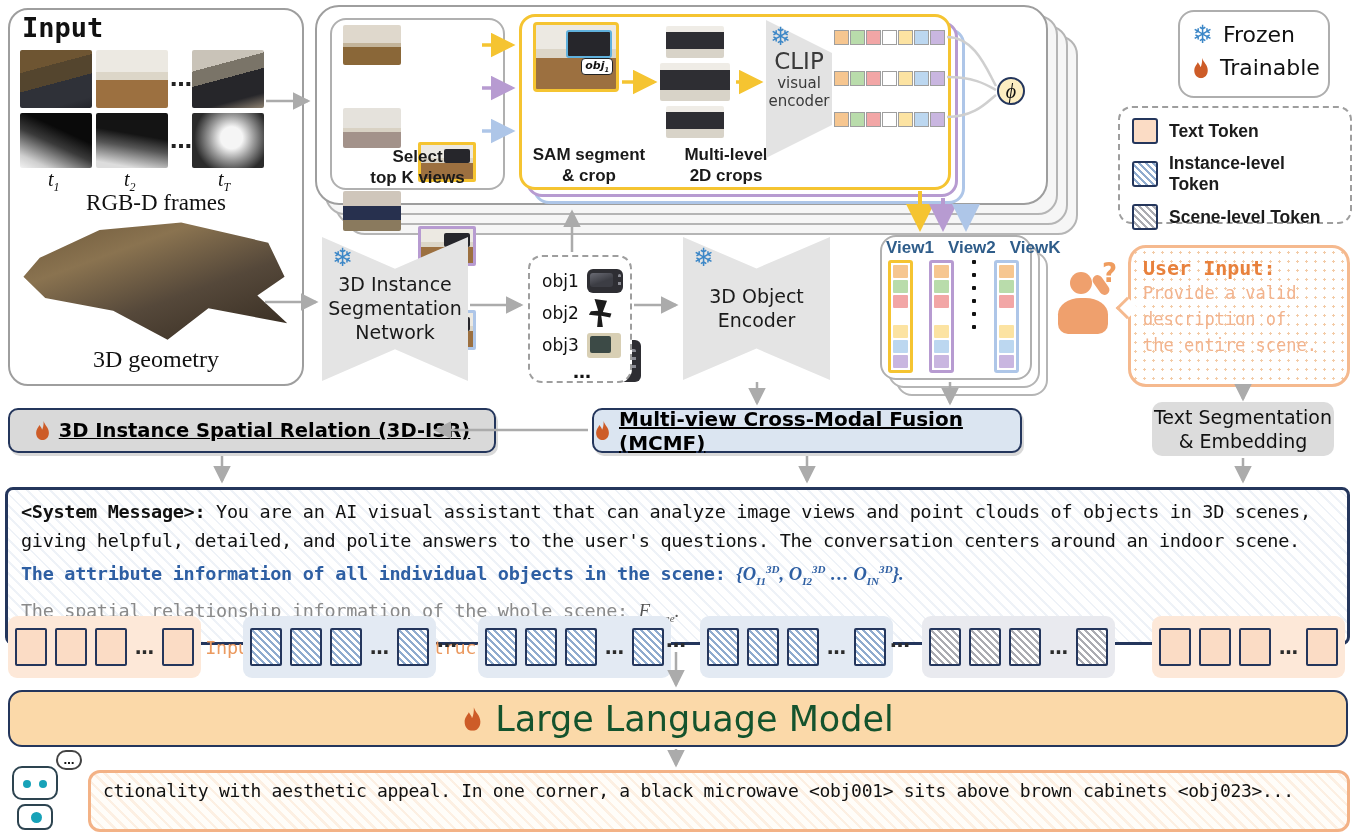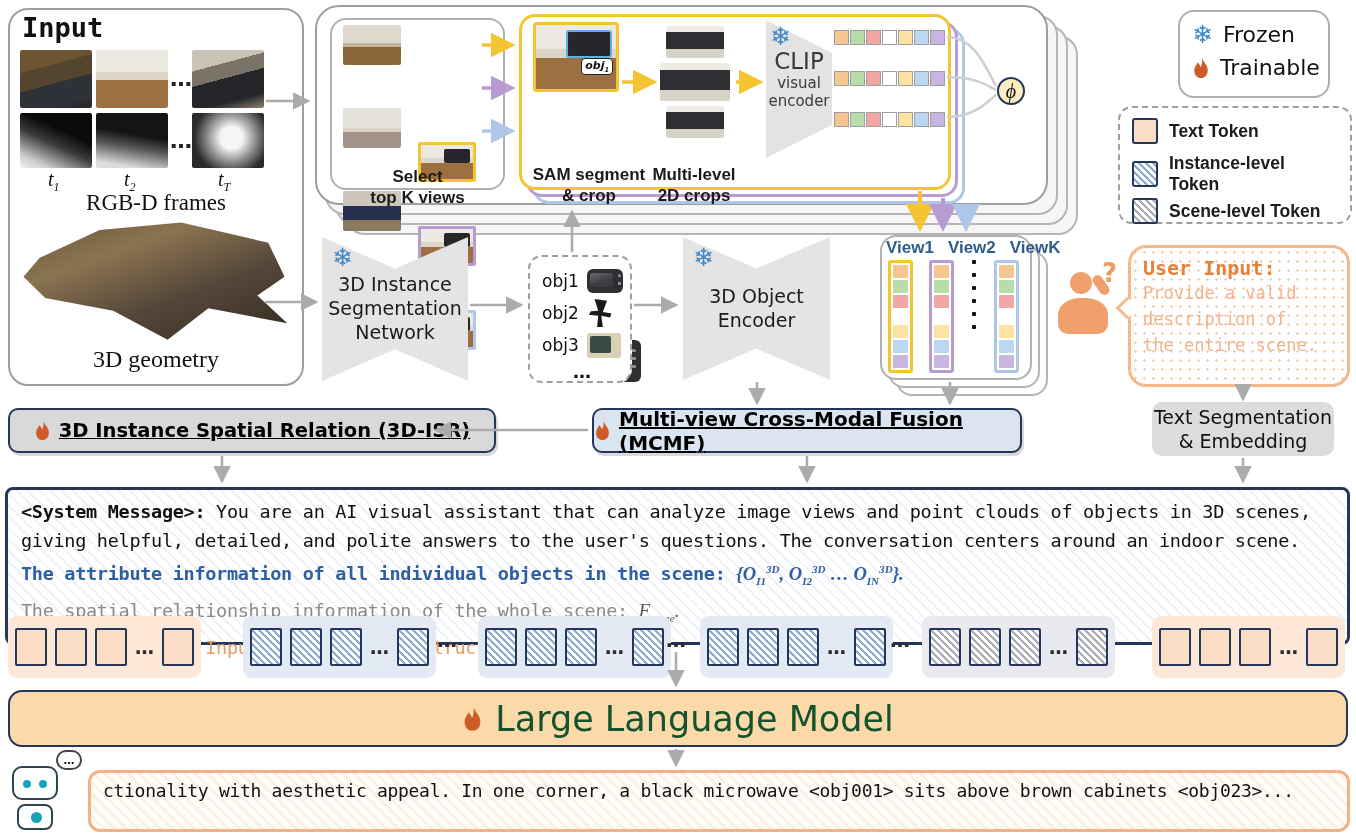--- a/index.html
+++ b/index.html
@@ -19,21 +19,21 @@
   .dots-h{font-size:22px;font-weight:bold;color:#222;letter-spacing:2px;}
   .serif{font-family:"Liberation Serif",serif;}
   .tlab{font-family:"Liberation Serif",serif;font-style:italic;font-size:20px;}
   .geom{clip-path:polygon(8% 30%,30% 8%,60% 2%,92% 18%,98% 45%,88% 60%,99% 82%,70% 70%,55% 95%,35% 72%,10% 62%,2% 45%);
         background:linear-gradient(160deg,#6b5638,#8a7350 30%,#55483a 60%,#3f3428 85%,#2c241c);}
 
   
   .thumb{width:58px;height:40px;border-radius:2px;position:relative;}
   .bordered{border:3px solid;}
   .mini-toaster{position:absolute;right:3px;top:4px;width:26px;height:14px;background:#26262b;border-radius:2px;}
-  .blab{font-family:"Liberation Sans",sans-serif;font-weight:bold;font-size:17px;line-height:21px;text-align:center;color:#1a1a1a;margin-top:20px;}
+  .blab{font-family:"Liberation Sans",sans-serif;font-weight:bold;font-size:17px;line-height:21px;text-align:center;color:#1a1a1a;}
   .ybox{background:#fff;border:3px solid #f5c431;border-radius:16px;}
   .pbox{background:#fff;border:3px solid #b79bd1;border-radius:16px;}
   .bbox{background:#fff;border:3px solid #aec6e8;border-radius:16px;}
   .kitchen{background:linear-gradient(180deg,#ece9e2 0 38%,#dcd6c8 38% 52%,#9c7040 52% 100%);}
   .toaster{background:#2e2e33;border-radius:6px;position:relative;}
   .toaster::before{content:"";position:absolute;left:10%;top:18%;width:62%;height:58%;
         background:linear-gradient(160deg,#6a6b74,#3c3d44 60%);border-radius:3px;}
   .toaster::after{content:"";position:absolute;right:5%;top:22%;width:8%;height:56%;
         background:repeating-linear-gradient(180deg,#8b8c94 0 3px,#2e2e33 3px 8px);border-radius:2px;}
   .crop{background:linear-gradient(180deg,#efece6 0 18%,#2e2e33 18% 72%,#d8d3c8 72%);border-radius:2px;}
@@ -196,21 +196,21 @@
   </div>
   <div class="abs z3 toaster" style="left:549px;top:100px;width:92px;height:42px;"></div>
   <div class="abs z3 blab" style="left:519px;top:144px;width:140px;">
     <div>SAM segment</div>
     <div>&amp; crop</div>
   </div>
 
   <div class="abs z3 crop" style="left:666px;top:26px;width:58px;height:32px;"></div>
   <div class="abs z3 crop" style="left:660px;top:63px;width:70px;height:38px;"></div>
   <div class="abs z3 crop" style="left:666px;top:106px;width:58px;height:32px;"></div>
-  <div class="abs z3 blab" style="left:624px;top:144px;width:140px;">
+  <div class="abs z3 blab" style="left:656px;top:144px;width:140px;">
     <div>Multi-level</div>
     <div>2D crops</div>
   </div>
 
   <div class="abs z3 trapz" style="left:766px;top:20px;width:66px;height:138px;"></div>
   <div class="abs z3 snow" style="left:770px;top:24px;">❄</div>
   <div class="abs z3 cliplab" style="left:764px;top:48px;width:70px;">
     <div style="font-size:23px;">CLIP</div>
     <div style="font-size:15px;">visual</div>
     <div style="font-size:15px;">encoder</div>
@@ -261,21 +261,21 @@
   </div>
   <div class="abs z3 lgd-tok" style="left:1118px;top:106px;width:234px;height:118px;padding:10px 12px;">
     <div class="lgd-tok-row">
       <span class="lg-sq tk-text"></span>
       <span>Text Token</span>
     </div>
     <div class="lgd-tok-row" style="margin-top:9px;">
       <span class="lg-sq tk-instance"></span>
       <span>Instance-level Token</span>
     </div>
-    <div class="lgd-tok-row" style="margin-top:3px;">
+    <div class="lgd-tok-row" style="margin-top:9px;">
       <span class="lg-sq tk-scene"></span>
       <span>Scene-level Token</span>
     </div>
   </div>
 
   <div class="abs z3 bowtie" style="left:322px;top:237px;width:146px;height:144px;"></div>
   <div class="abs z3 snow" style="left:332px;top:245px;">❄</div>
   <div class="abs z3 btlab" style="left:322px;top:272px;width:146px;">
     <div>3D Instance</div>
     <div>Segmentation</div>

